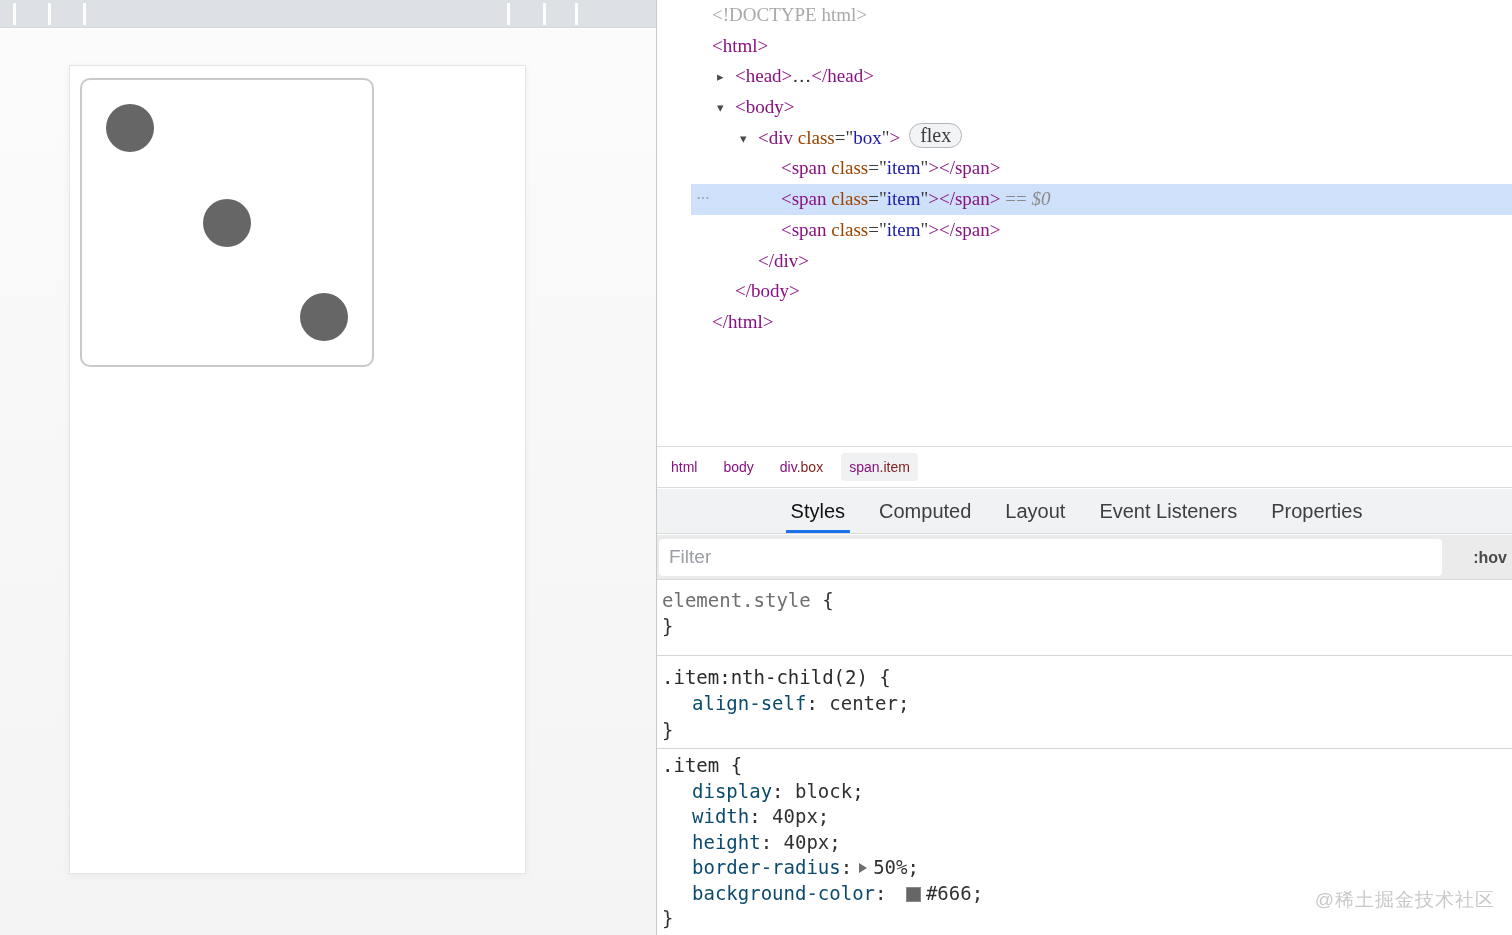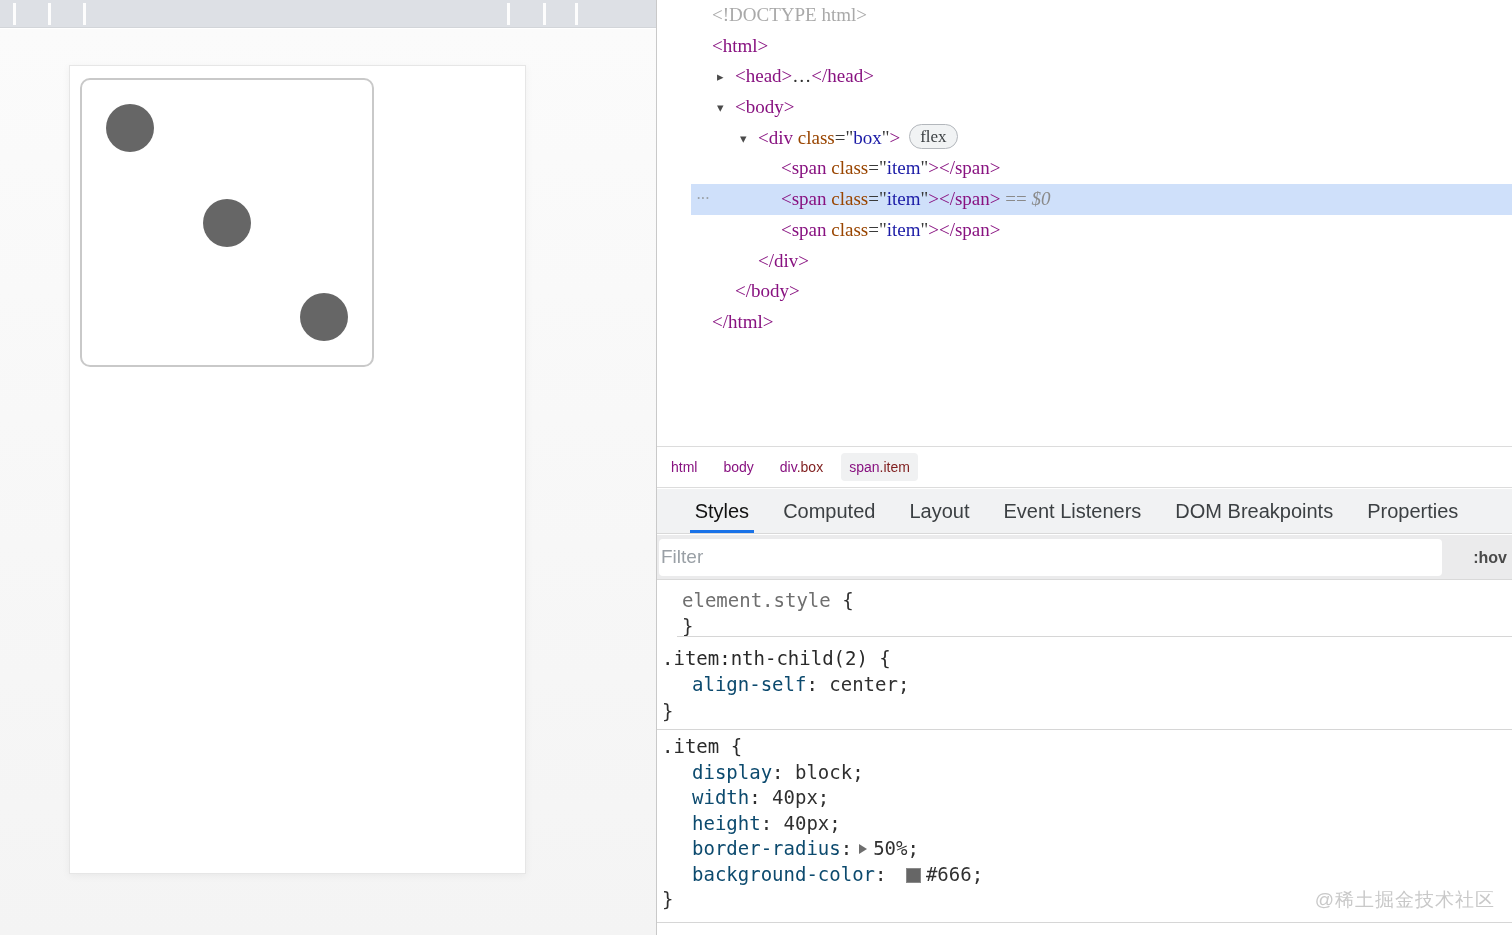--- a/index.html
+++ b/index.html
@@ -42,21 +42,21 @@
   .tk-tag     { color:#881280; }
   .tk-attr    { color:#994500; }
   .tk-val     { color:#1a1aa6; }
   .tk-punct   { color:#3a3a3a; }
   .tk-plain   { color:#303030; }
   .tk-doctype { color:#a9a9a9; }
   .tk-eq      { color:#8a8a8a; }
   .tk-dollar  { color:#8a8a8a; font-style:italic; }
   .badge { display:inline-block; margin-left:9px; padding:0 10px;
     border:1px solid #b3b7bc; border-radius:13px; background:#f1f3f4;
-    color:#3c4043; font-size:17px; line-height:23px; vertical-align:2px; }
+    color:#3c4043; font-size:20px; line-height:23px; vertical-align:2px; }
 
   
   .crumbs { position:absolute; left:0; top:446px; right:0; height:42px;
     border-top:1px solid #dcdcdc; border-bottom:1px solid #dcdcdc; background:#ffffff;
     display:flex; align-items:center; padding-left:6px; font-size:14px; }
   .crumb { padding:6px 8px; margin-right:10px; border-radius:4px; cursor:default; }
   .crumb.selected { background:#f0f1f2; }
   .crumb .el  { color:#881280; }
   .crumb .cls { color:#7f1d1d; }
 
@@ -67,31 +67,31 @@
   .tab { position:relative; display:flex; align-items:center; padding:0 3px;
     margin-right:28px; cursor:default; }
   .tab.active { color:#111111; }
   .tab.active::after { content:""; position:absolute; left:-2px; right:-2px; bottom:0;
     height:3px; background:#1a73e8; }
 
   
   .filter-row { position:absolute; left:0; top:535px; right:0; height:45px;
     background:#ebebec; border-bottom:1px solid #d9d9d9; display:flex; align-items:center; }
   .filter-input { margin-left:2px; width:783px; height:37px; border:none; outline:none;
-    background:#ffffff; border-radius:4px; padding:0 2px; font-size:19px;
+    background:#ffffff; border-radius:4px; padding:0 10px; font-size:19px;
     font-family:"Liberation Sans", sans-serif; color:#333; }
   .filter-input::placeholder { color:#9aa0a6; }
   .hov { position:absolute; right:5px; top:0; height:45px; display:flex; align-items:center;
     font-weight:700; font-size:16px; color:#4a4a4a; }
 
   
   .styles-pane { position:absolute; left:0; top:581px; right:0; bottom:0; background:#fff;
     font-family:"DejaVu Sans Mono", monospace; font-size:19px; white-space:pre; }
   .ssec { border-bottom:1px solid #d6d6d6; padding:6px 0 8px 5px; overflow:hidden; }
-  .ssec.s1 { height:56px;margin-left:20px; }
+  .ssec.s1 { height:75px; }
   .ssec.s2 { height:93px; padding-top:8px; }
   .ssec.s3 { height:193px; padding-top:4px; }
   .srow { line-height:25.5px; }
   .s2 .srow { line-height:26.3px; }
   .s1 .srow { line-height:26px; }
   .srow.indent { padding-left:30px; }
   .tk-sel     { color:#2a2a2a; }
   .tk-selgray { color:#6f6f6f; }
   .tk-prop    { color:#0c4a6e; }
   .tk-dark    { color:#303030; }
@@ -136,21 +136,20 @@
         <span class="crumb"><span class="el">body</span></span>
         <span class="crumb"><span class="el">div</span><span class="cls">.box</span></span>
         <span class="crumb selected"><span class="el">span</span><span class="cls">.item</span></span>
       </div>
 
     <div class="tabs" id="tabs">
         <span class="tab active">Styles</span>
         <span class="tab">Computed</span>
         <span class="tab">Layout</span>
         <span class="tab">Event Listeners</span>
-        <span class="tab">DOM Breakpoints</span>
         <span class="tab">Properties</span>
       </div>
 
     <div class="filter-row">
       <input class="filter-input" placeholder="Filter" style="">
       <div class="hov">:hov</div>
     </div>
 
     <div class="styles-pane" id="styles-pane"><div class="ssec s1"><div class="srow"><span class="tk-selgray">element.style</span><span class="tk-dark"> {</span></div><div class="srow"><span class="tk-dark">}</span></div></div><div class="ssec s2"><div class="srow"><span class="tk-sel">.item:nth-child(2) {</span></div><div class="srow indent"><span class="tk-prop">align-self</span><span class="tk-dark">: </span><span class="tk-dark">center;</span></div><div class="srow"><span class="tk-dark">}</span></div></div><div class="ssec s3"><div class="srow"><span class="tk-sel">.item {</span></div><div class="srow indent"><span class="tk-prop">display</span><span class="tk-dark">: </span><span class="tk-dark">block;</span></div><div class="srow indent"><span class="tk-prop">width</span><span class="tk-dark">: </span><span class="tk-dark">40px;</span></div><div class="srow indent"><span class="tk-prop">height</span><span class="tk-dark">: </span><span class="tk-dark">40px;</span></div><div class="srow indent"><span class="tk-prop">border-radius</span><span class="tk-dark">:</span><span class="tri"></span><span class="tk-dark">50%;</span></div><div class="srow indent"><span class="tk-prop">background-color</span><span class="tk-dark">: </span><span class="swatch" style="background: rgb(102, 102, 102);"></span><span class="tk-dark">#666;</span></div><div class="srow"><span class="tk-dark">}</span></div></div></div>
 

